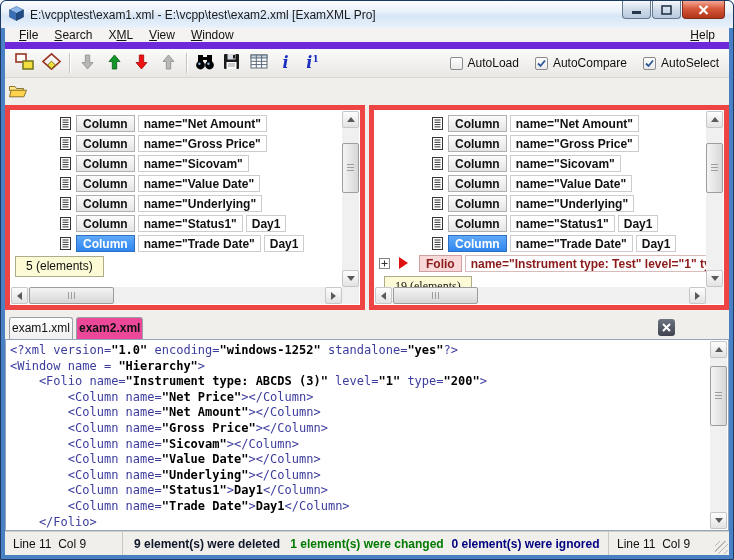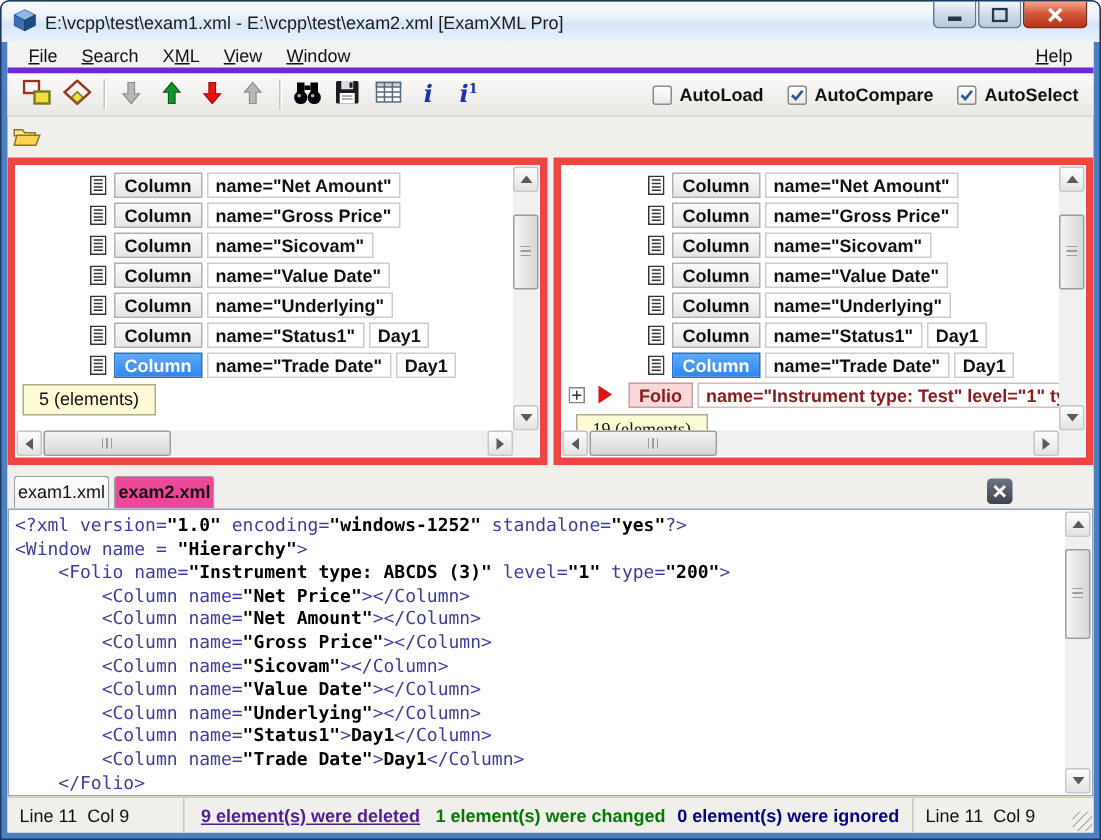--- a/index.html
+++ b/index.html
@@ -17,29 +17,29 @@
     border-radius:5px 5px 0 0;display:flex;align-items:center;padding:0 8px;gap:6px;
   }
   .title{color:#1a1a1a;white-space:nowrap;overflow:hidden;}
   .win-controls{position:absolute;right:8px;top:0;display:flex;}
   .wbtn{width:29px;height:18px;border:1px solid #64788f;border-top:none;border-radius:0 0 4px 4px;
     background:linear-gradient(#f5f8fb,#cfdbe9 50%,#b9cade);display:flex;align-items:center;justify-content:center;margin-left:1px;}
   .wbtn.close{width:43px;background:linear-gradient(#f3a895,#d8593c 45%,#b23419);border-color:#7c2c18;}
   
   .client{position:absolute;top:27px;left:4px;right:4px;bottom:4px;background:#f1efec;display:flex;flex-direction:column;}
   
-  .menubar{height:21px;background:#f5f3f1;display:flex;align-items:center;padding:0 6px;border-bottom:4px solid #6d28d9;}
+  .menubar{height:21px;background:#f5f3f1;display:flex;align-items:center;padding:0 6px;border-bottom:7px solid #6d28d9;}
   .menu-item{padding:2px 8px;}
   .menu-spacer{flex:1;}
   
   .toolbar{height:29px;display:flex;align-items:center;padding:0 6px;background:linear-gradient(#fbfbfa,#e9e7e4);border-bottom:1px solid #d9d7d3;}
   .tb-left{display:flex;align-items:center;}
   .tbtn{width:27px;height:24px;display:flex;align-items:center;justify-content:center;}
   .tsep{width:1px;height:20px;background:#c6c4c1;box-shadow:1px 0 0 #fff;margin:0 4px;display:inline-block;}
-  .toolbar-right{margin-left:auto;display:flex;gap:16px;align-items:flex-start;padding-right:4px;font-weight:bold;}
+  .toolbar-right{margin-left:auto;display:flex;gap:16px;align-items:flex-start;padding-right:4px;}
   .i-glyph{font-family:"DejaVu Serif",serif;font-style:italic;font-weight:bold;font-size:16px;color:#1c2fbe;line-height:1;}
   .i-glyph sup{font-size:9px;font-style:normal;}
   
   .checkbox{display:inline-flex;align-items:center;gap:5px;}
   .cbbox{width:13px;height:13px;border:1px solid #8b8b8b;border-radius:2px;background:linear-gradient(#fefefe,#e9e9e9);display:inline-flex;align-items:center;justify-content:center;}
   
   .pathrow{height:27px;display:flex;align-items:center;gap:6px;padding:2px 1px;}
   .pathgroup{flex:1 1 0;display:flex;align-items:center;gap:3px;min-width:0;}
   .combo{flex:1;height:22px;border:1px solid #7f9db9;background:#fff;display:flex;align-items:center;min-width:0;}
   .combo-text{margin:1px 1px 1px 2px;background:#2e8cf0;color:#fff;font-weight:bold;padding:1px 2px;white-space:nowrap;overflow:hidden;}
@@ -96,21 +96,21 @@
   
   .editor{flex:1;position:relative;background:#fff;border:1px solid #94a6bc;overflow:hidden;}
   .code{position:absolute;top:1px;left:1px;right:19px;bottom:1px;overflow:hidden;
     font-family:"DejaVu Sans Mono",monospace;font-size:12px;line-height:15.6px;white-space:pre;padding:2px 0 0 3px;}
   .seg-tag{color:#3c3c9e;}
   .seg-val,.seg-txt{color:#000;font-weight:bold;}
   
   .statusbar{height:24px;display:flex;align-items:center;background:#f1efec;border-top:1px solid #cfcdc8;position:relative;}
   .ssec{height:100%;display:flex;align-items:center;padding:0 8px;white-space:pre;}
   .ssec1{width:118px;border-right:1px solid #c9c7c2;}
-  .ssec2{width:168px;color:#4c1d95;font-weight:bold;justify-content:center;text-decoration:underline;}
+  .ssec2{width:168px;color:#0f172a;font-weight:bold;justify-content:center;}
   .ssec3{width:152px;color:#007a00;font-weight:bold;justify-content:center;}
   .ssec4{width:165px;color:#00007f;font-weight:bold;justify-content:center;}
   .ssec5{flex:1;border-left:1px solid #c9c7c2;}
   .grip{position:absolute;right:1px;bottom:1px;width:13px;height:13px;
     background:repeating-linear-gradient(135deg,transparent 0 3px,#b9b7b2 3px 4px);}
 </style>
 </head>
 <body>
 
 <div class="window">

